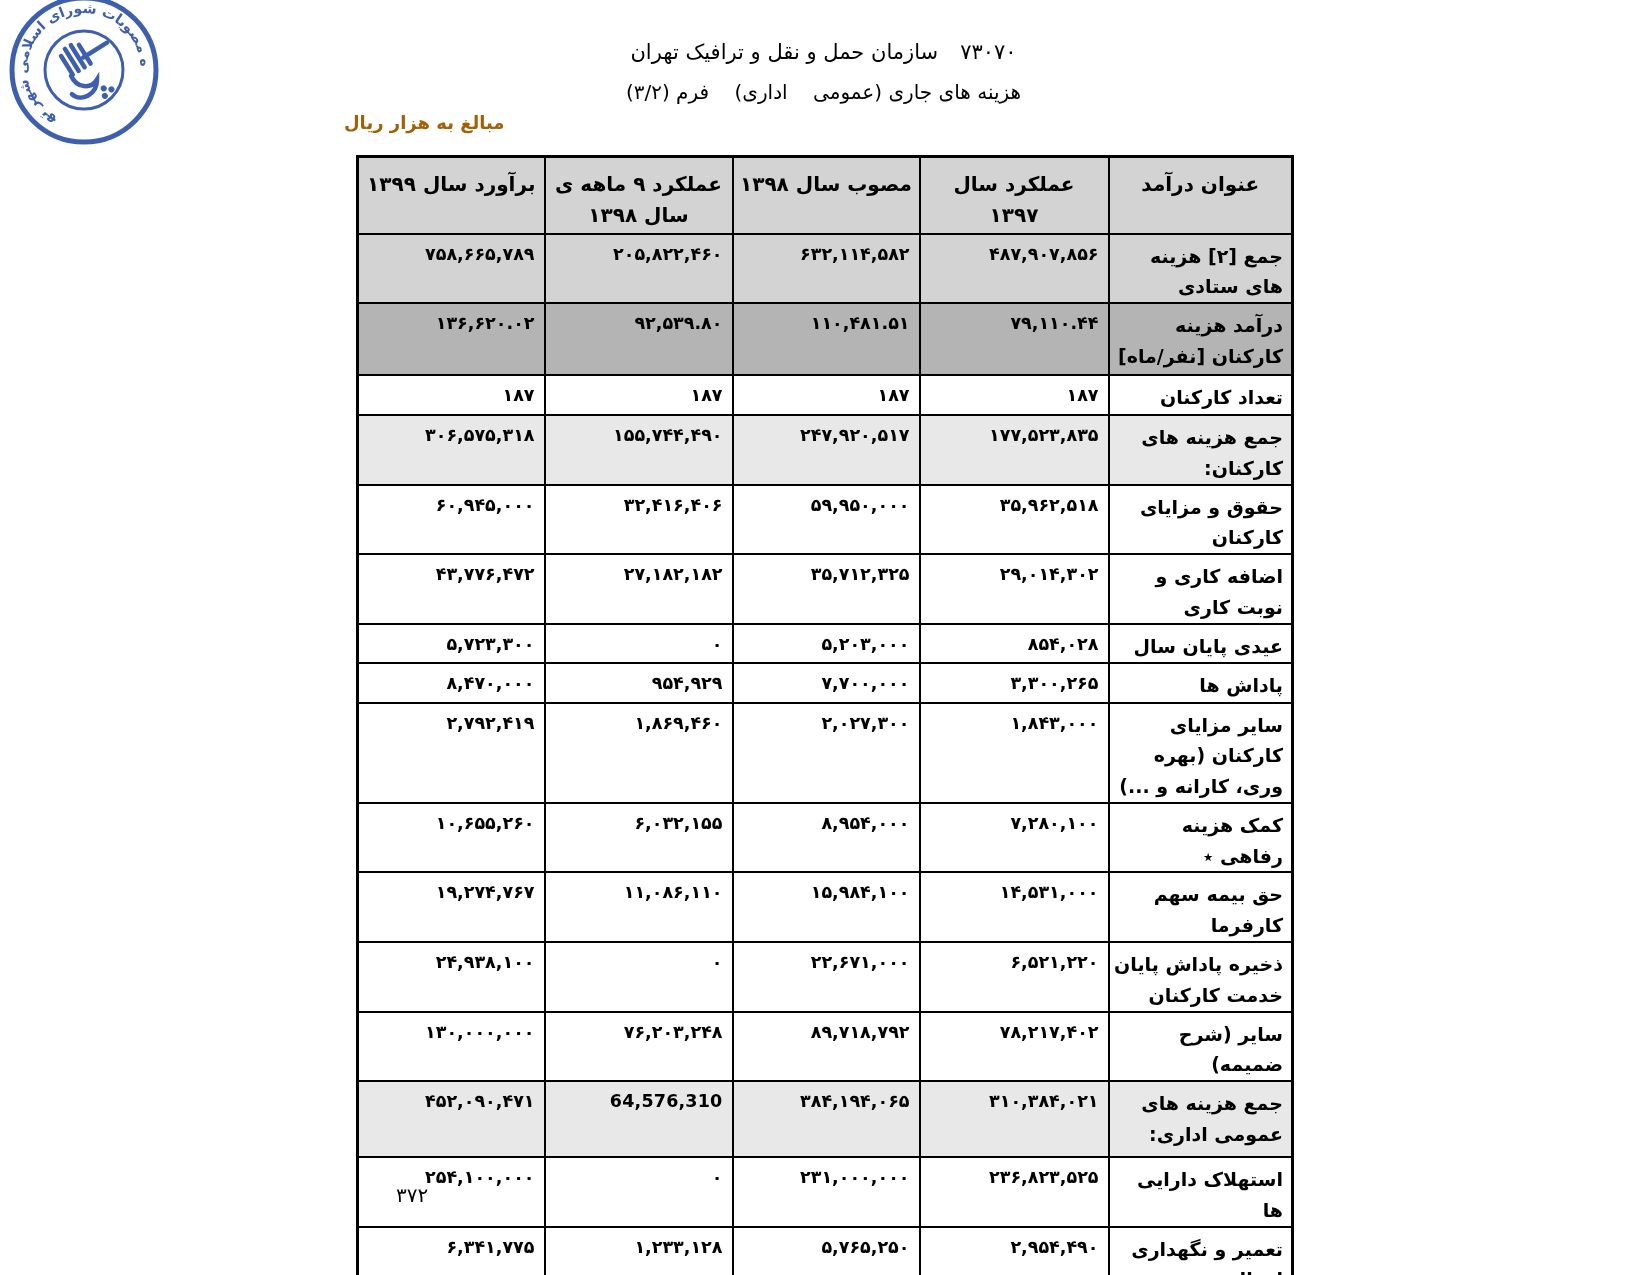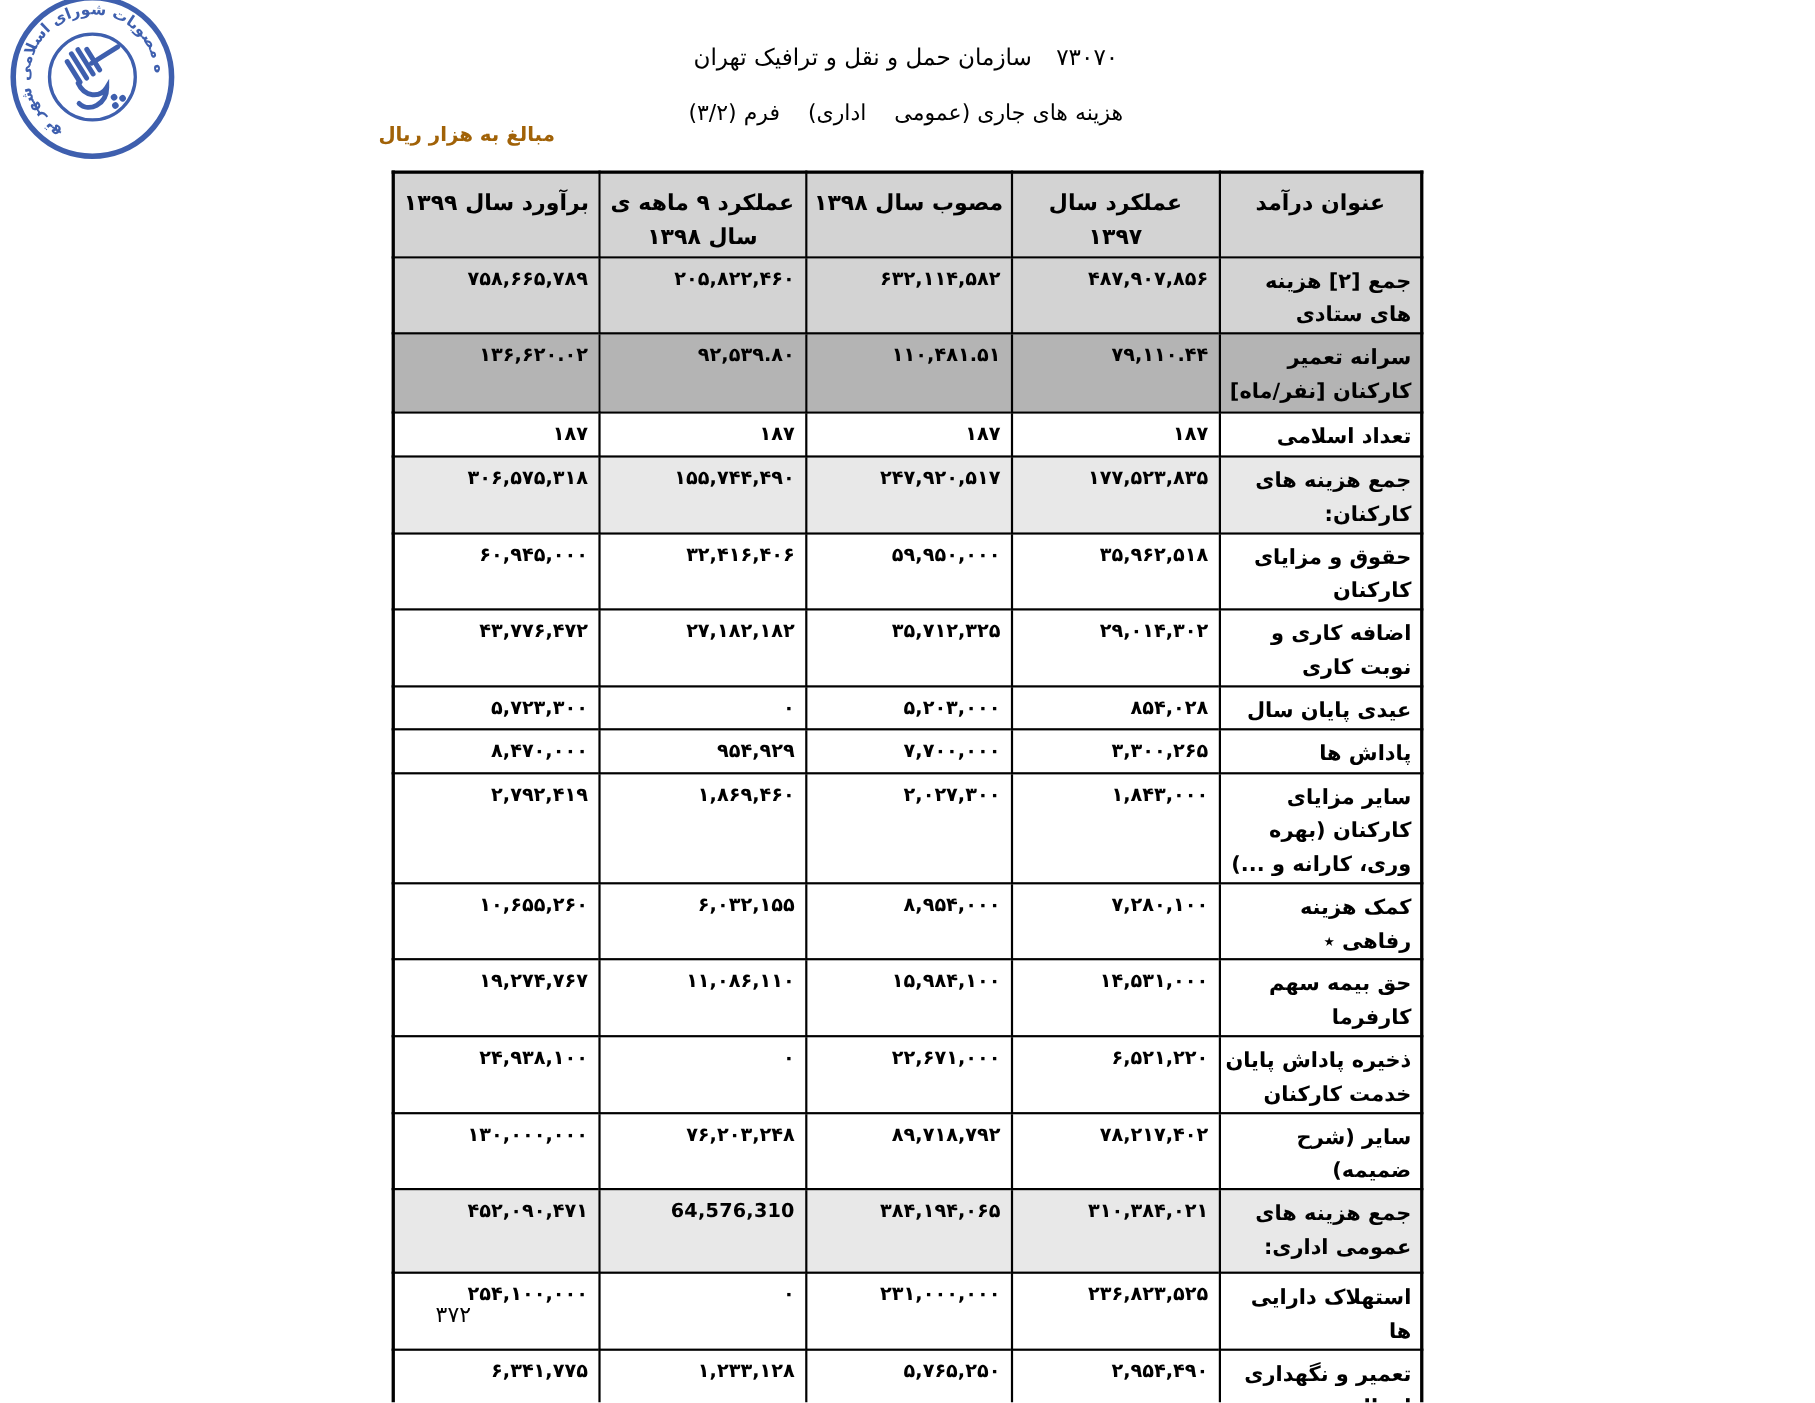--- a/index.html
+++ b/index.html
@@ -12,21 +12,21 @@
   }
   
   .stamp{position:absolute;left:-2px;top:-4px;opacity:.92;}
   
   .letterhead{position:absolute;left:356px;top:40px;width:935px;text-align:center;}
   .title-line{
     display:flex;flex-direction:row-reverse;justify-content:center;align-items:baseline;
     gap:22px;font-size:21px;color:#000;direction:rtl;
   }
   .title-line .org-name{direction:rtl;unicode-bidi:embed;}
-  .subtitle-line{margin-top:26px;font-size:20px;direction:rtl;unicode-bidi:embed;color:#000;}
+  .subtitle-line{margin-top:16px;font-size:20px;direction:rtl;unicode-bidi:embed;color:#000;}
   .unit-note{
     position:absolute;left:344px;top:112px;
     font-size:18px;font-weight:bold;direction:rtl;color:#a16207;
   }
   
   table.expense{
     position:absolute;left:356px;top:155px;width:935px;
     border-collapse:collapse;table-layout:fixed;
     direction:rtl;
     border:3px solid #000;
@@ -119,28 +119,28 @@
     </thead>
     <tbody>
         <tr style="height: 68px; background: rgb(211, 211, 211);">
           <td class="cell-label">جمع [۲] هزینه های ستادی</td>
           <td class="cell-val">۴۸۷,۹۰۷,۸۵۶</td>
           <td class="cell-val">۶۳۲,۱۱۴,۵۸۲</td>
           <td class="cell-val">۲۰۵,۸۲۲,۴۶۰</td>
           <td class="cell-val">۷۵۸,۶۶۵,۷۸۹</td>
         </tr>
         <tr style="height: 72px; background: rgb(180, 180, 180);">
-          <td class="cell-label">سرانه تعمیر کارکنان [نفر/ماه]</td>
+          <td class="cell-label">درآمد هزینه کارکنان [نفر/ماه]</td>
           <td class="cell-val">۷۹,۱۱۰.۴۴</td>
           <td class="cell-val">۱۱۰,۴۸۱.۵۱</td>
           <td class="cell-val">۹۲,۵۳۹.۸۰</td>
           <td class="cell-val">۱۳۶,۶۲۰.۰۲</td>
         </tr>
         <tr style="height: 40px; background: rgb(255, 255, 255);">
-          <td class="cell-label">تعداد اسلامی</td>
+          <td class="cell-label">تعداد کارکنان</td>
           <td class="cell-val">۱۸۷</td>
           <td class="cell-val">۱۸۷</td>
           <td class="cell-val">۱۸۷</td>
           <td class="cell-val">۱۸۷</td>
         </tr>
         <tr style="height: 40px; background: rgb(232, 232, 232);">
           <td class="cell-label">جمع هزینه های کارکنان:</td>
           <td class="cell-val">۱۷۷,۵۲۳,۸۳۵</td>
           <td class="cell-val">۲۴۷,۹۲۰,۵۱۷</td>
           <td class="cell-val">۱۵۵,۷۴۴,۴۹۰</td>

